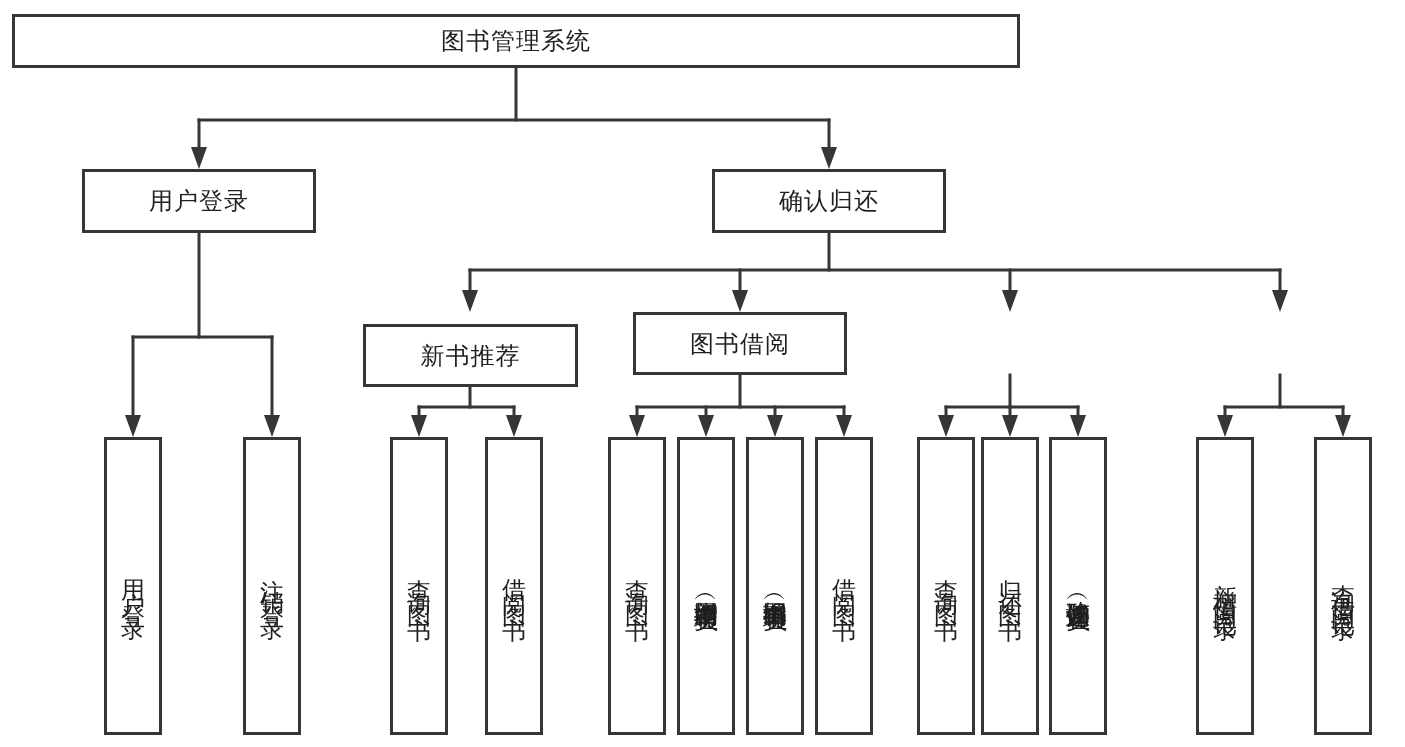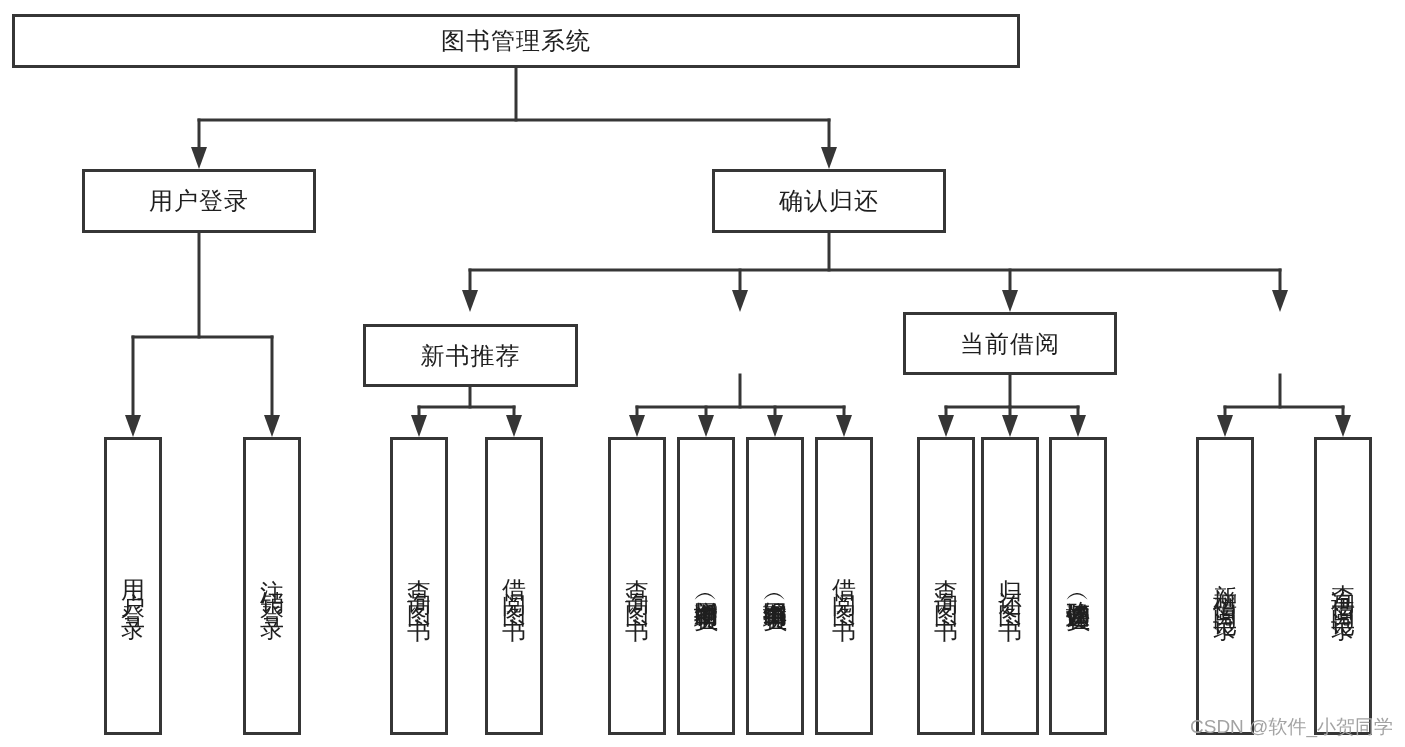--- a/index.html
+++ b/index.html
@@ -145,22 +145,22 @@
   <div class="node" style="left:82px; top:169px; width:234px; height:64px;">
     <span class="hlabel">用户登录</span>
   </div>
   <div class="node" style="left:712px; top:169px; width:234px; height:64px;">
     <span class="hlabel">确认归还</span>
   </div>
 
   <div class="node" style="left:363px; top:324px; width:215px; height:63px;">
     <span class="hlabel">新书推荐</span>
   </div>
-  <div class="node" style="left:903px; top:312px; width:214px; height:63px;">
-    <span class="hlabel">当前借阅</span>
+  <div class="node" style="left:633px; top:312px; width:214px; height:63px;">
+    <span class="hlabel">图书借阅</span>
   </div>
 
   <div class="node" style="left:104px; top:437px; width:58px; height:298px;">
     <span class="vlabel vt-s">用户登录</span>
   </div>
   <div class="node" style="left:243px; top:437px; width:58px; height:298px;">
     <span class="vlabel vt-s">注销登录</span>
   </div>
 
   <div class="node" style="left:390px; top:437px; width:58px; height:298px;">
@@ -193,14 +193,13 @@
     <span class="vlabel vt-l">确认归还（管理员）</span>
   </div>
 
   <div class="node" style="left:1196px; top:437px; width:58px; height:298px;">
     <span class="vlabel vt-m">新增借阅记录</span>
   </div>
   <div class="node" style="left:1314px; top:437px; width:58px; height:298px;">
     <span class="vlabel vt-m">查询借阅记录</span>
   </div>
 
-  <div class="watermark">CSDN @软件_小贺同学</div>
 </div>
 
 </body></html>

